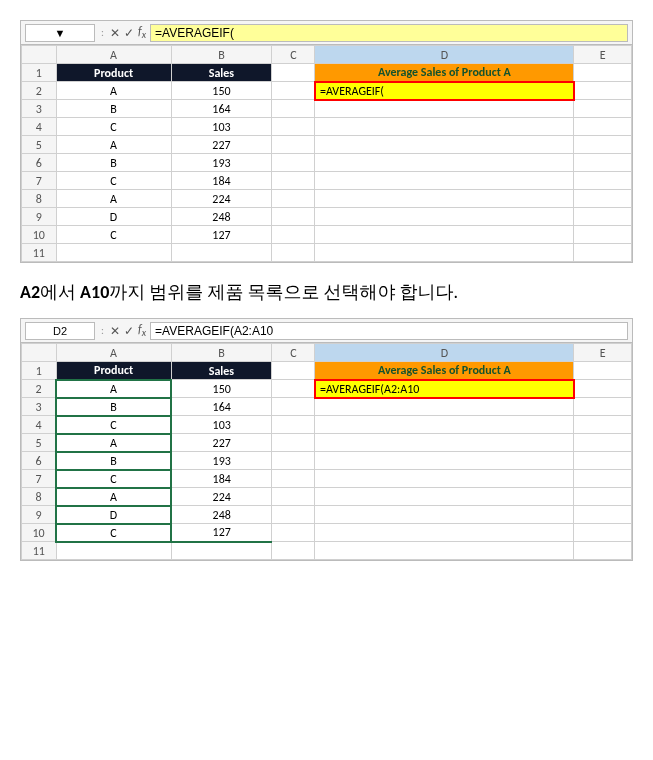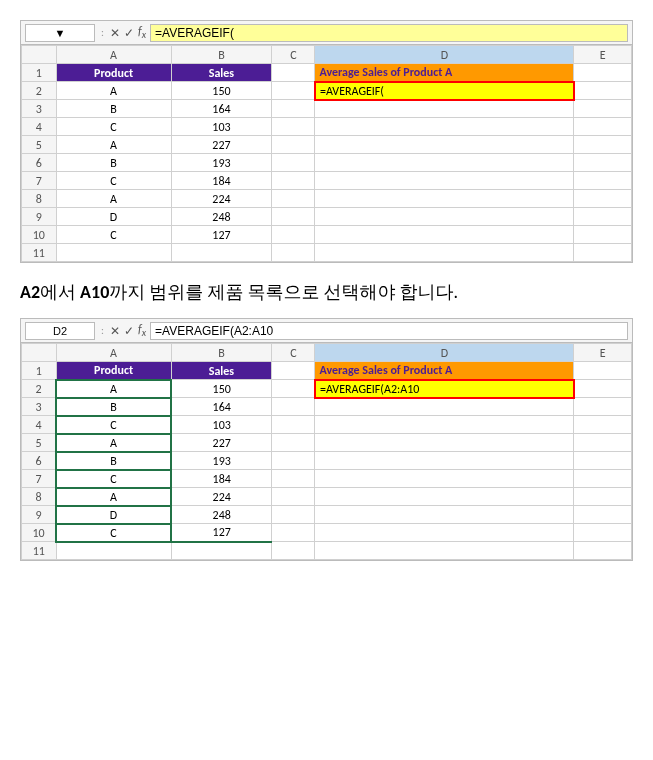--- a/index.html
+++ b/index.html
@@ -86,31 +86,31 @@
 
     .col-header {
       background: #f5f5f5;
       text-align: center;
       color: #555;
       font-size: 11px;
       font-weight: normal;
     }
 
     .cell-green {
-      background-color: #4c1d95;
+      background-color: #0f172a;
       color: white;
       font-weight: bold;
       text-align: center;
     }
 
     .cell-orange {
       background-color: #FF9900;
-      color: #4c1d95;
+      color: #14532d;
       font-weight: bold;
-      text-align: left;
+      text-align: center;
       margin-left: 9px;
     }
 
     .cell-formula-yellow {
       background-color: #FFFF00;
       border: 2px solid #FF0000 !important;
       font-size: 12px;
     }
 
     .col-d-header-active {

